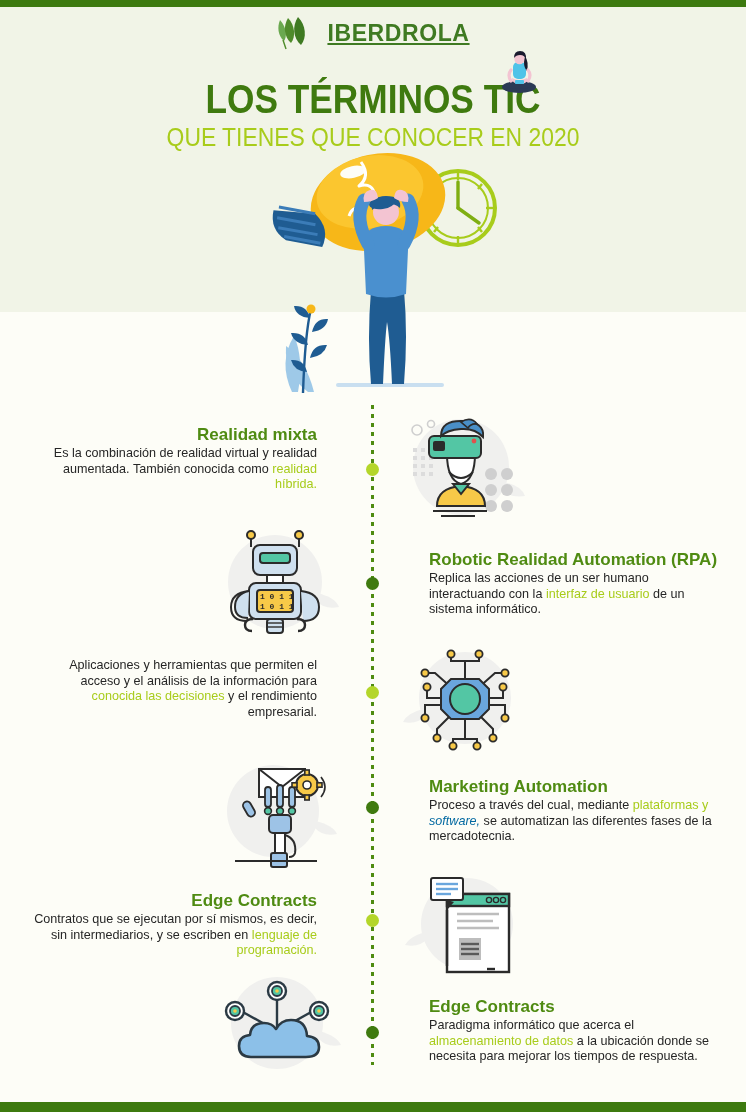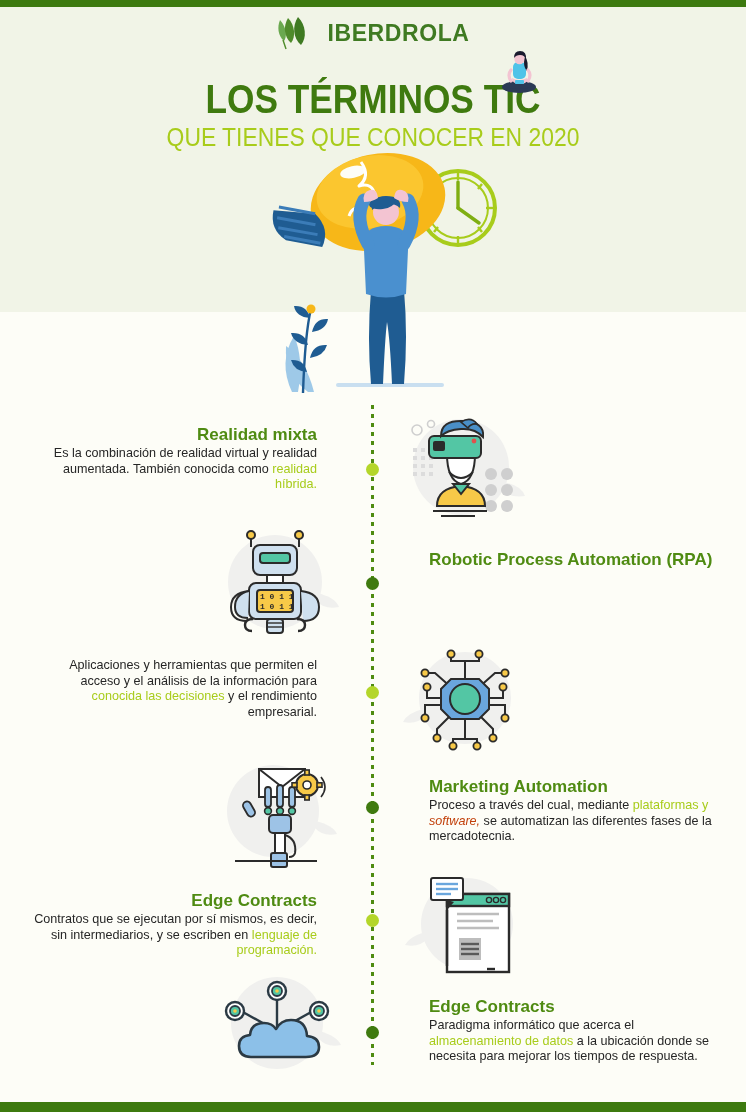--- a/index.html
+++ b/index.html
@@ -39,20 +39,21 @@
     position: absolute; left: 0; top: 16px;
     width: 746px; height: 34px;
     display: flex; align-items: center; justify-content: center;
     gap: 9px;
   }
   .logo-mark { width: 42px; height: 34px; display: block; }
   .logo-word {
     font-size: 23px; font-weight: bold; letter-spacing: .6px;
     color: #3f7a22;
     font-family: "Liberation Sans", sans-serif;
+    text-decoration: underline;
   }
 
   
   .title-main {
     position: absolute; left: 0; top: 76px; width: 746px;
     text-align: center;
     font-size: 41px; font-weight: bold;
     letter-spacing: 0px;
     color: #3f7a0f;
     transform: scaleX(.86);
@@ -99,21 +100,21 @@
     font-size: 17px; font-weight: bold;
     color: #4f8b12;
     line-height: 20px;
     margin-bottom: 1px;
   }
   .desc {
     font-size: 12.6px; color: #262626;
     line-height: 15.6px;
   }
   .hl { color: #a8cc1b; }
-  .hl-it { color: #c2410c; font-style: italic; }
+  .hl-it { color: #0369a1; font-style: italic; }
 </style>
 </head>
 <body>
 
 <div id="page">
 
   <div class="rule-top"></div>
   <div class="hero-band"></div>
 
   <div class="logo">
@@ -256,21 +257,22 @@
       <path d="M58 12 q10 -6 16 2 q-6 -1 -9 4 Z" fill="#4a8fc7" stroke="#2b2b2b" stroke-width="1.6"></path>
       <g stroke="#2b2b2b" stroke-width="2">
         <line x1="30" y1="101" x2="84" y2="101"></line>
         <line x1="38" y1="106" x2="72" y2="106"></line>
       </g>
     </svg>
   </div>
 
   <div class="entry right" style="left:373px; top:550px; width:373px">
     <div class="txt">
-      <div class="term">Robotic Process Automation (RPA)</div>
+      <div class="term">Robotic Realidad Automation (RPA)</div>
+      <div class="desc">Replica las acciones de un ser humano interactuando con la <span class="hl">interfaz de usuario</span> de un sistema informático.</div>
     </div>
     <svg class="art" style="top:-23px;" width="130" height="115" viewBox="0 0 130 115">
       <circle cx="62" cy="55" r="47" fill="#f0f0ee"></circle>
       <path d="M104 66 q18 4 22 14 q-14 3 -23 -6 Z" fill="#f0f0ee"></path>
       <g stroke="#2b2b2b" stroke-width="2" fill="none">
         <line x1="38" y1="20" x2="38" y2="10"></line>
           <line x1="86" y1="20" x2="86" y2="10"></line>
       </g>
       <circle cx="38" cy="8" r="4" fill="#f7c948" stroke="#2b2b2b" stroke-width="2"></circle>
       <circle cx="86" cy="8" r="4" fill="#f7c948" stroke="#2b2b2b" stroke-width="2"></circle>

